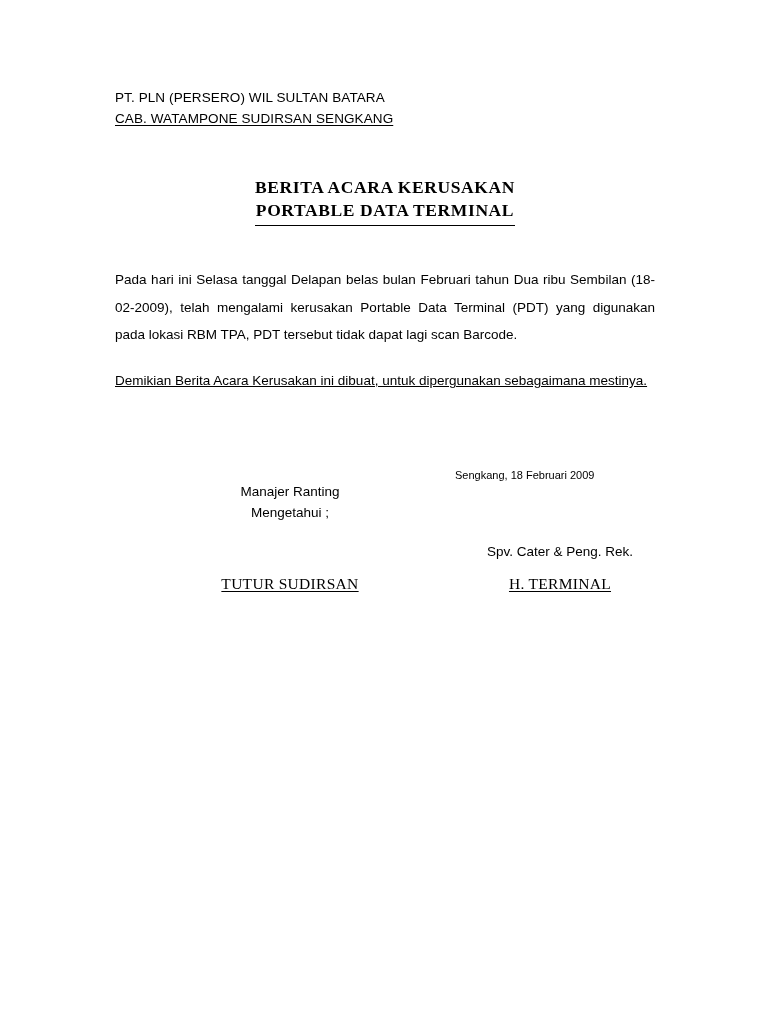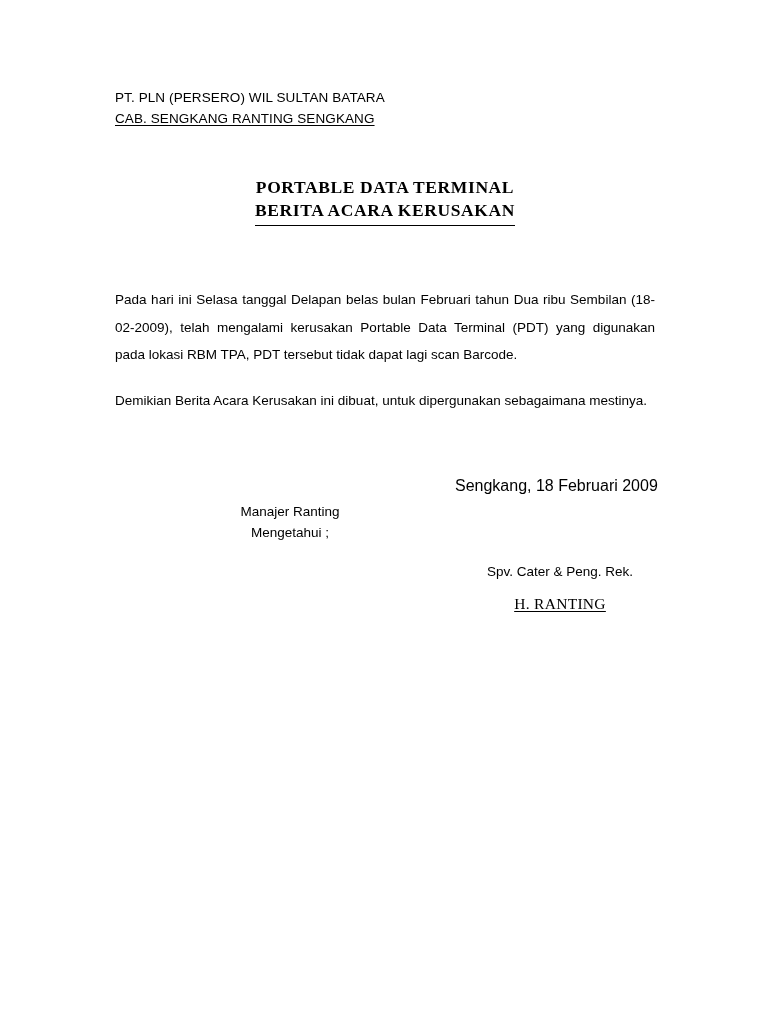--- a/index.html
+++ b/index.html
@@ -60,44 +60,45 @@
     display: block;
     font-family: "Liberation Serif", serif;
     font-weight: bold;
     font-size: 17.5px;
     letter-spacing: 0.6px;
     line-height: 1.35;
   }
 
   
   .body-block {
-    margin-top: 60px;
+    margin-top: 40px;
   }
   .para {
     font-size: 13.5px;
     line-height: 2.05;
     text-align: justify;
     text-justify: inter-word;
     margin: 0 0 18px 0;
   }
   .para:last-child {
     margin-bottom: 0;
+    text-decoration: underline;
   }
 
   
   .sig-area {
     margin-top: 58px;
     position: relative;
     height: 210px;
   }
   .place-date {
     position: absolute;
     left: 340px;
-    top: 4px;
-    font-size: 16px;
+    top: 16px;
+    font-size: 11px;
     white-space: nowrap;
   }
   .col-left {
     position: absolute;
     left: 70px;
     top: 28px;
     width: 210px;
     text-align: center;
     font-size: 13.5px;
     line-height: 1.6;
@@ -136,47 +137,50 @@
   }
 </style>
 </head>
 <body>
 
 <div class="page">
   <div class="content">
 
     <div class="letterhead">
       <span class="line1">PT. PLN (PERSERO) WIL SULTAN BATARA</span>
-      <span class="line2">CAB. SENGKANG RANTING SENGKANG</span>
+      <span class="line2">CAB. WATAMPONE SUDIRSAN SENGKANG</span>
     </div>
 
     <div class="title-block">
       <div class="title-inner">
+        <span class="title-line">BERITA ACARA KERUSAKAN</span>
         <span class="title-line">PORTABLE DATA TERMINAL</span>
-        <span class="title-line">BERITA ACARA KERUSAKAN</span>
       </div>
     </div>
 
     <div class="body-block">
       <p class="para">Pada hari ini Selasa tanggal Delapan belas bulan Februari tahun Dua ribu Sembilan (18-02-2009), telah mengalami kerusakan Portable Data Terminal (PDT) yang digunakan pada lokasi RBM TPA, PDT tersebut tidak dapat lagi scan Barcode.</p>
       <p class="para">Demikian Berita Acara Kerusakan ini dibuat, untuk dipergunakan sebagaimana mestinya.</p>
     </div>
 
     <div class="sig-area">
       <div class="place-date">Sengkang, 18 Februari 2009</div>
 
       <div class="col-left">
         <div>Manajer Ranting</div>
         <div>Mengetahui ;</div>
       </div>
 
       <div class="col-right">
         <div>Spv. Cater &amp; Peng. Rek.</div>
       </div>
 
+      <div class="name-left">
+        <span class="name">TUTUR SUDIRSAN</span>
+      </div>
 
       <div class="name-right">
-        <span class="name">H. RANTING</span>
+        <span class="name">H. TERMINAL</span>
       </div>
     </div>
 
   </div>
 </div>
 
 </body></html>

